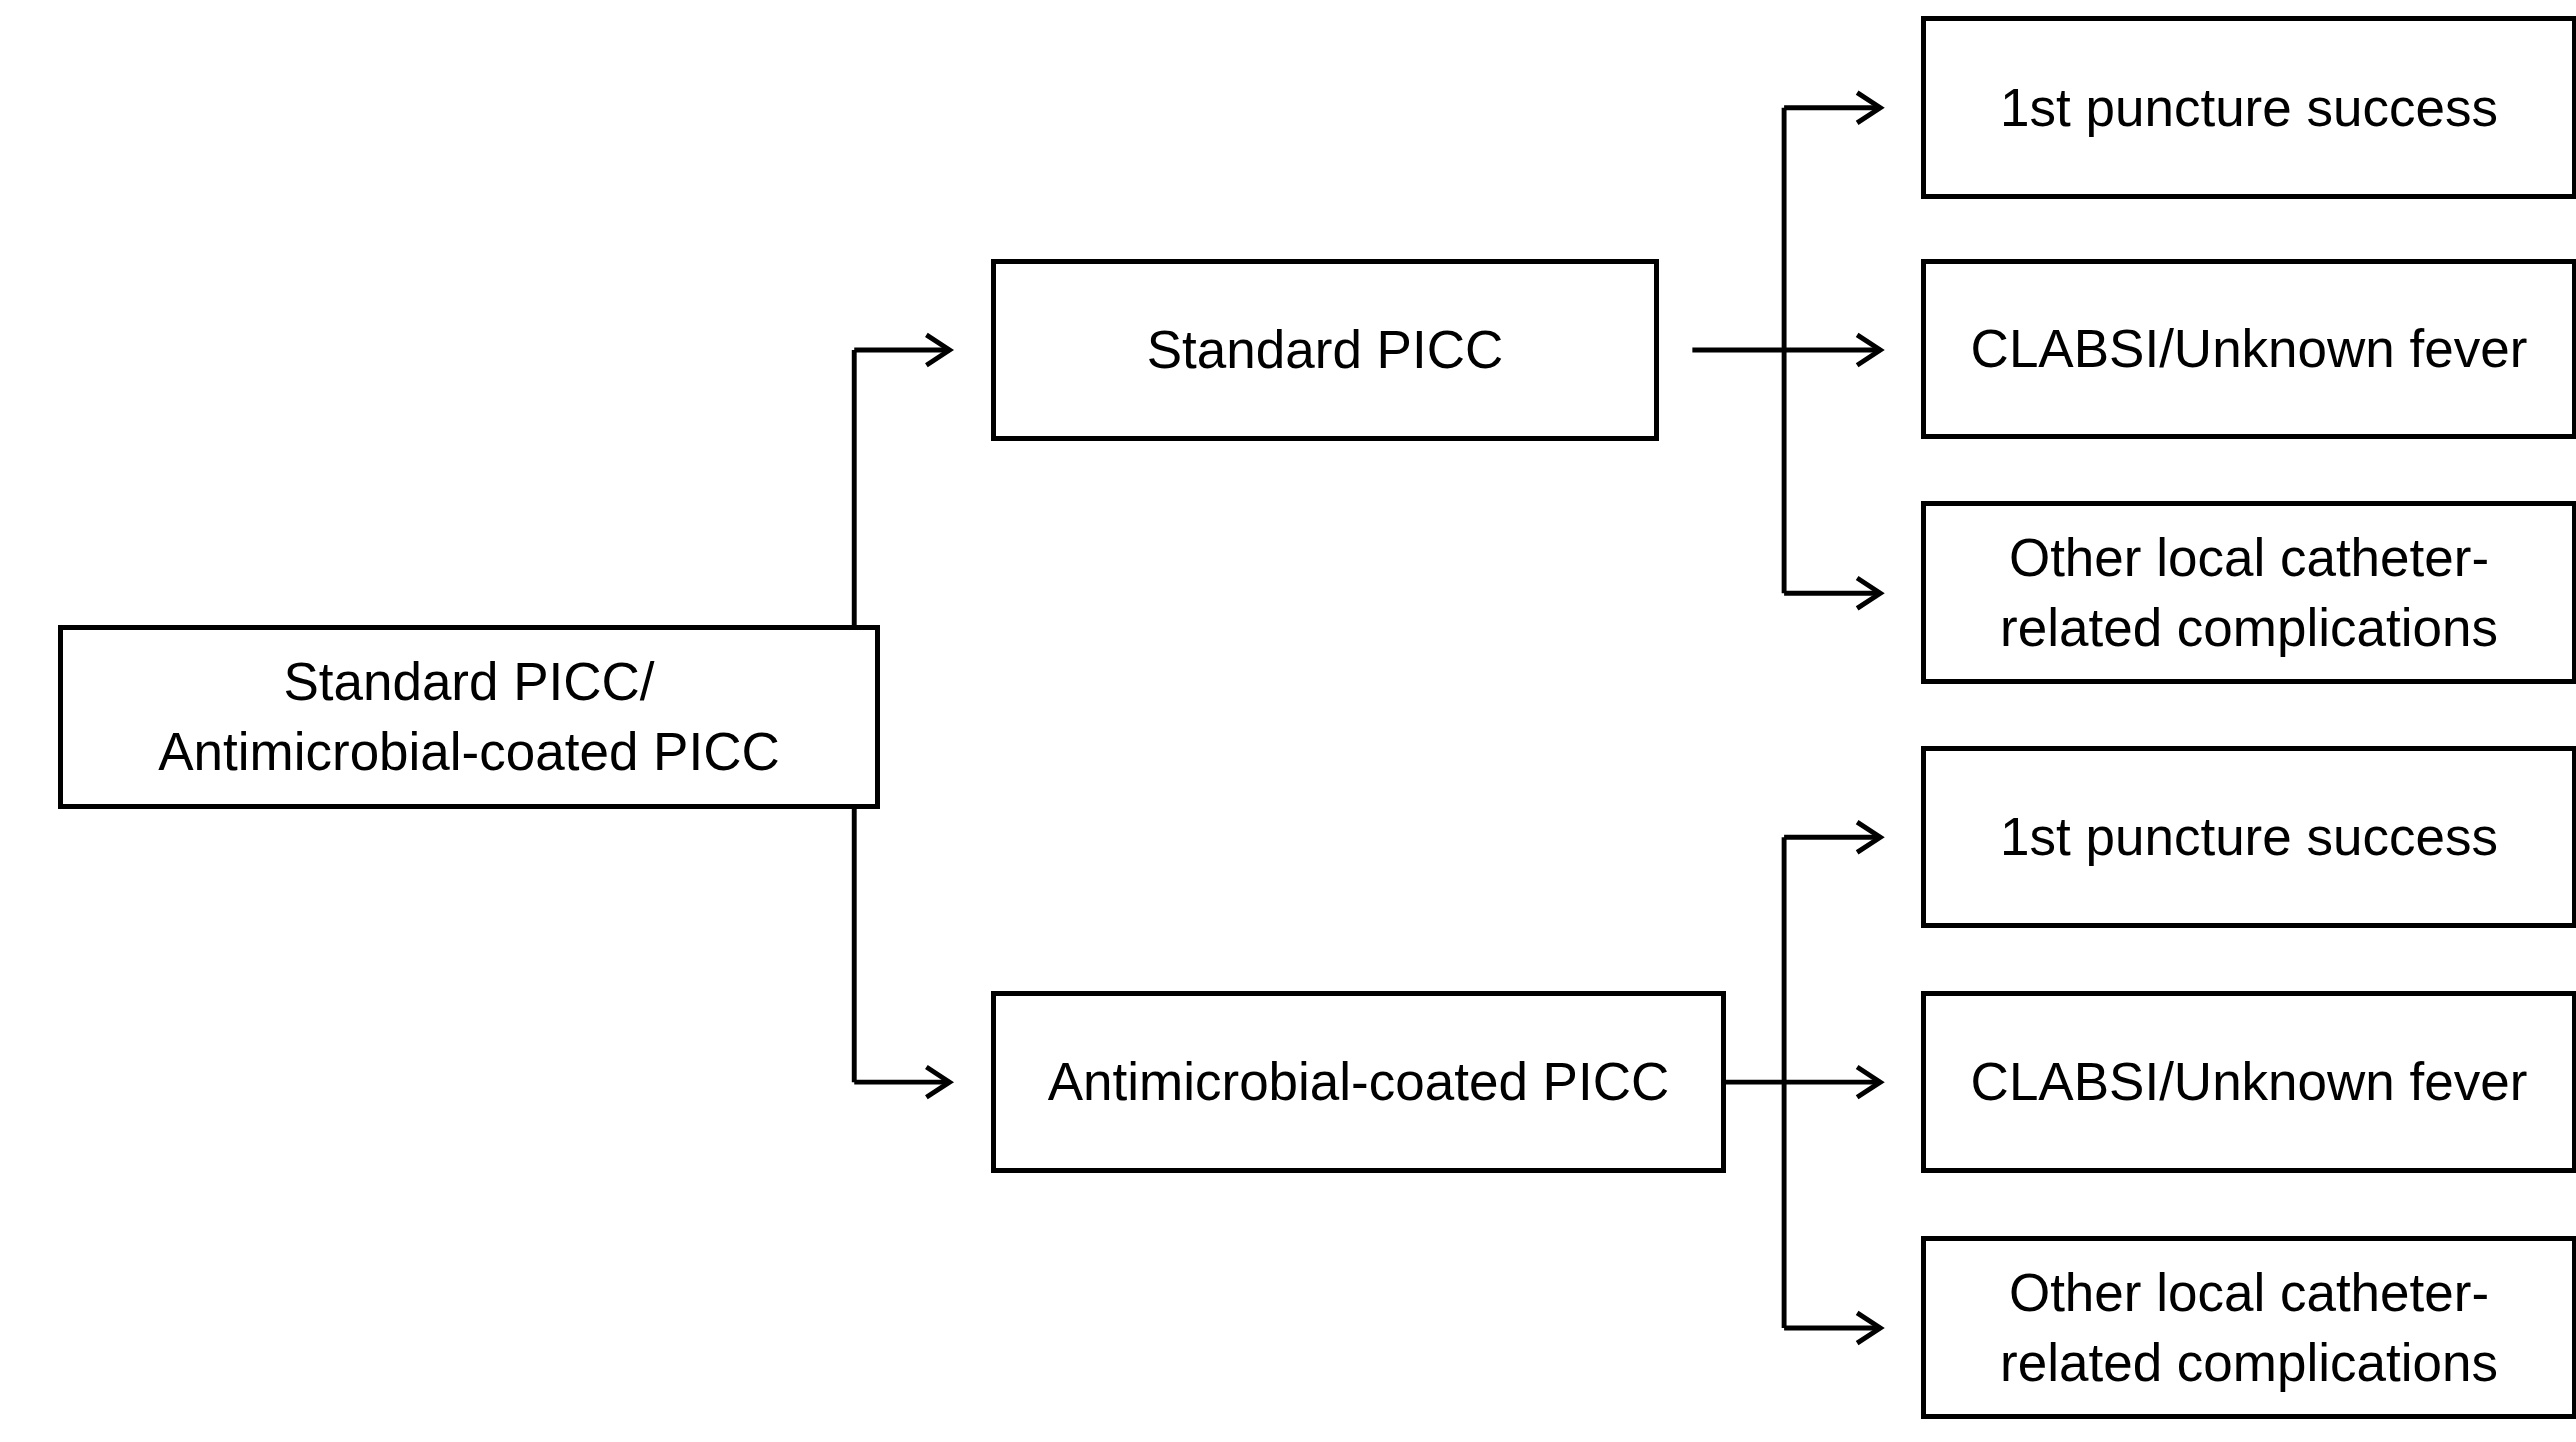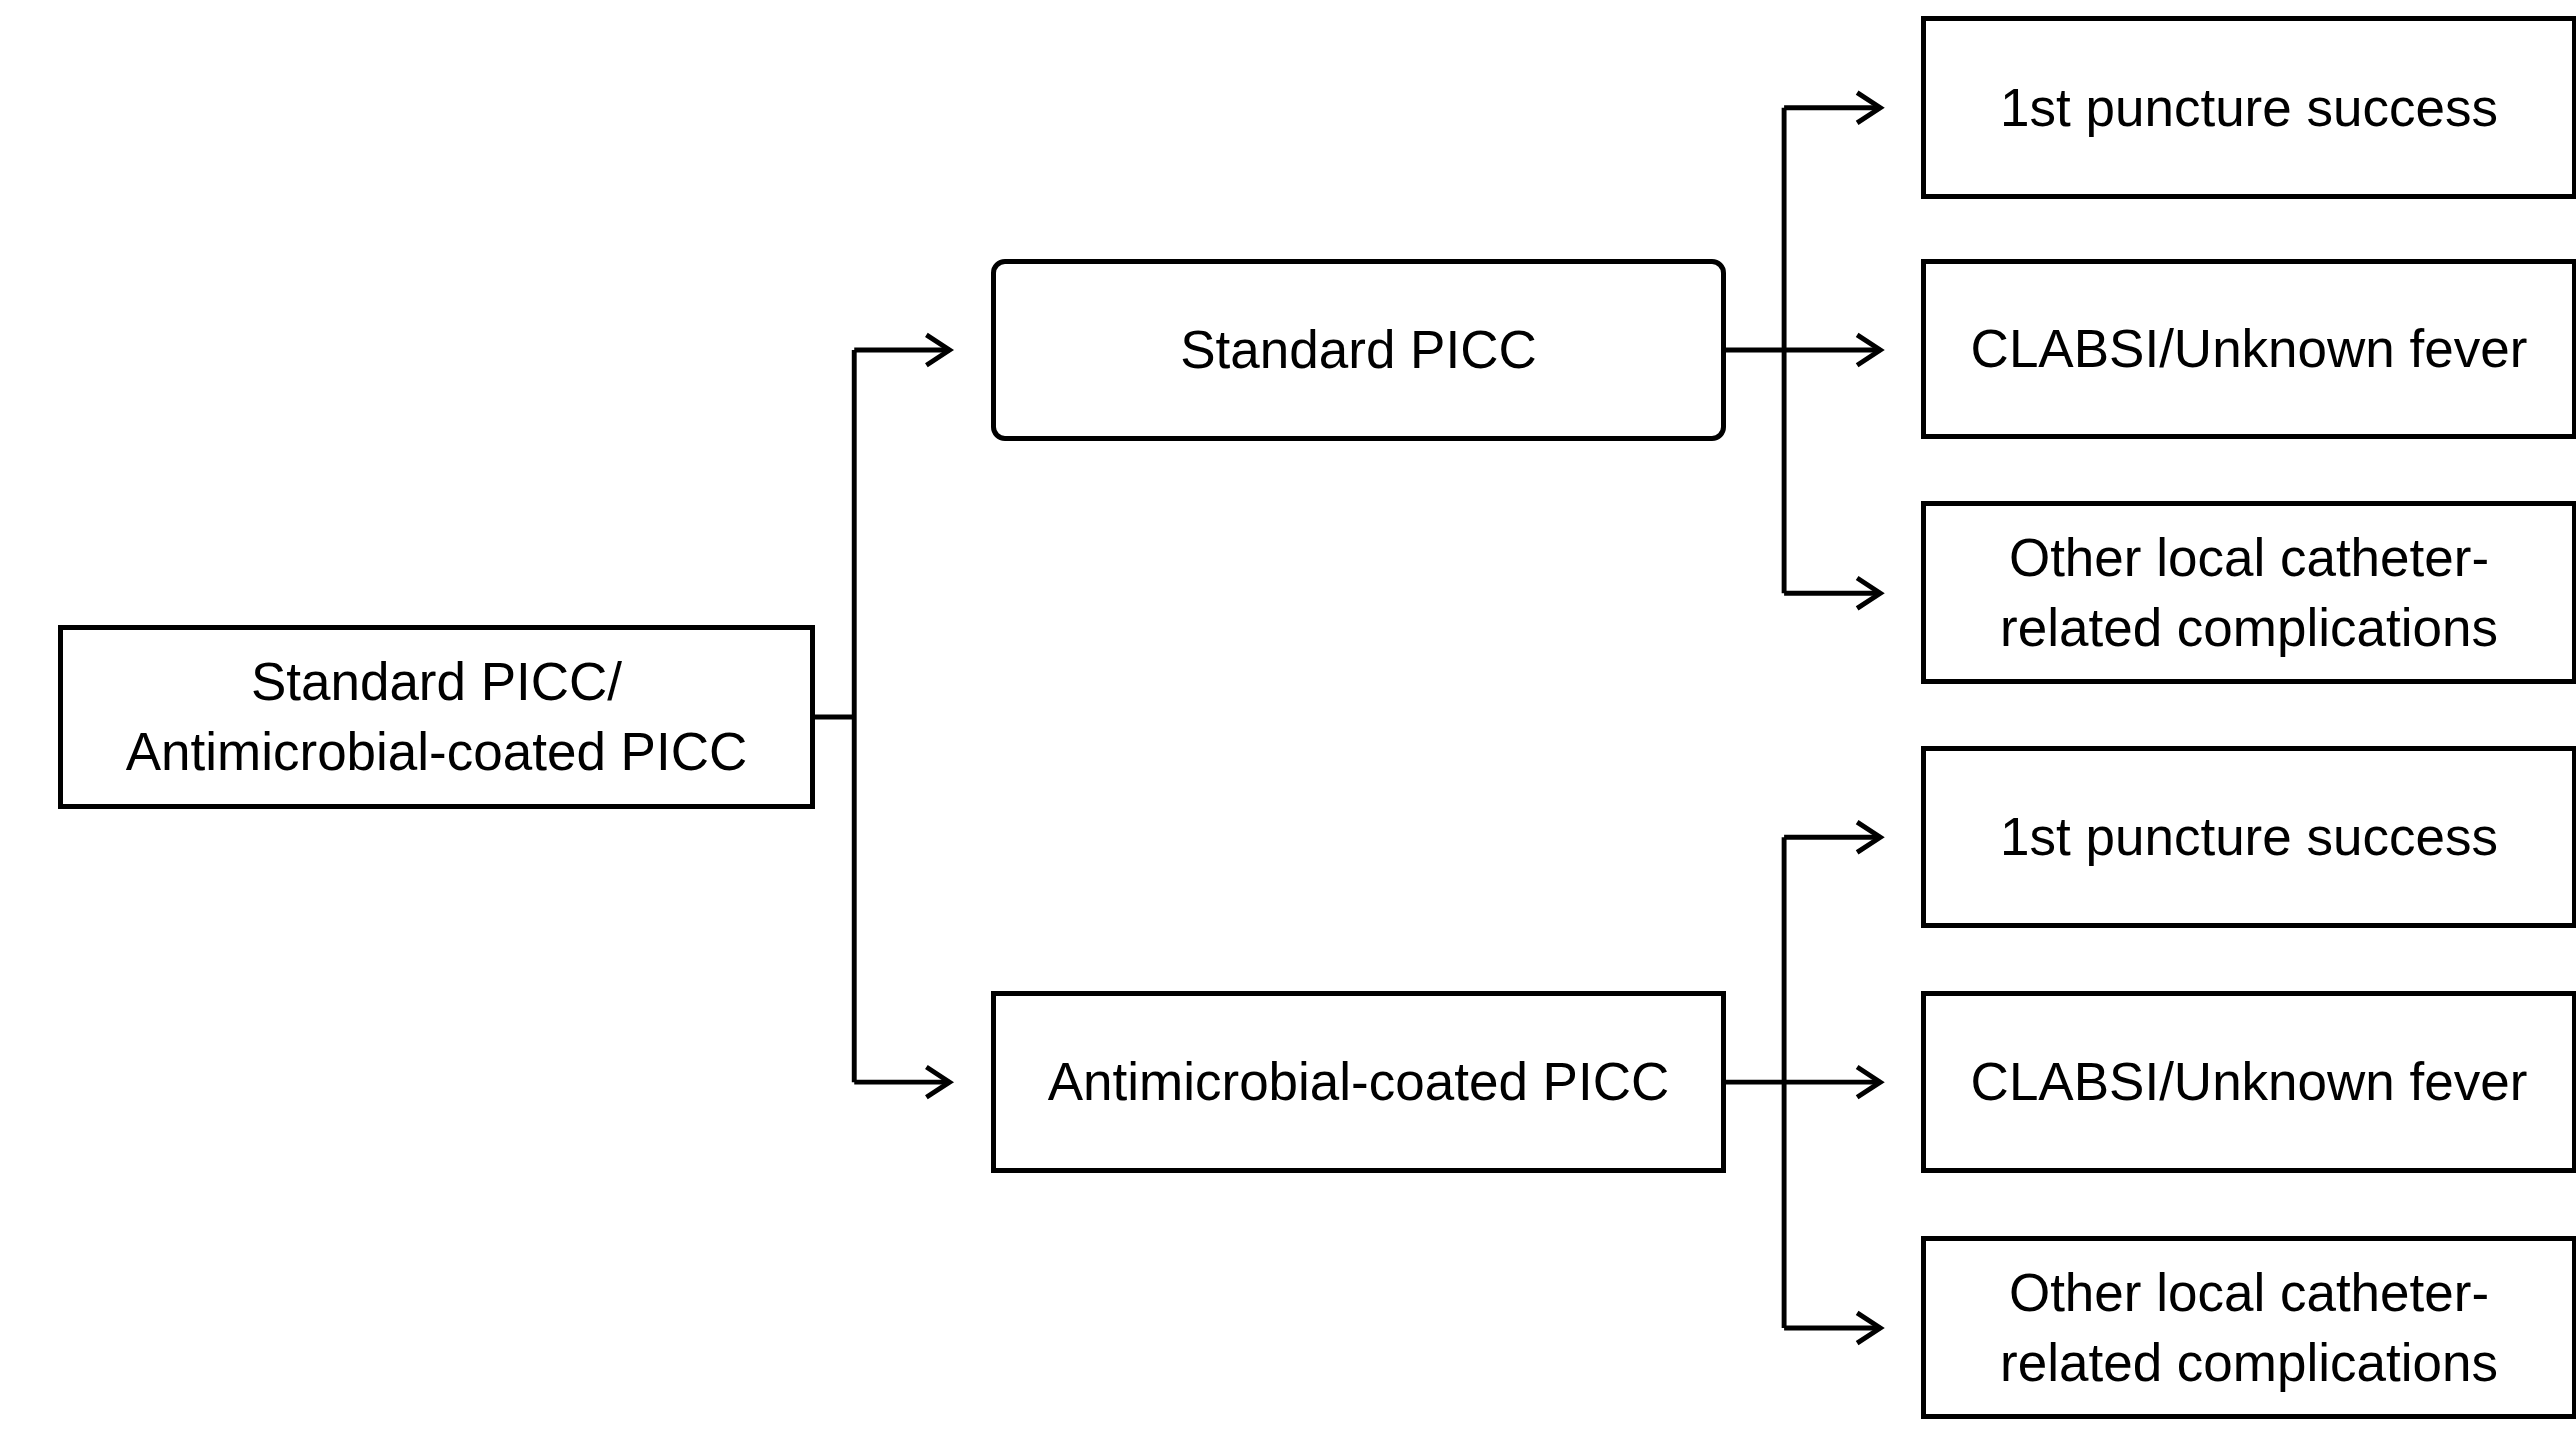--- a/index.html
+++ b/index.html
@@ -34,22 +34,22 @@
     align-items: center;
     justify-content: center;
     text-align: center;
     font-size: 53px;
     line-height: 1.32;
     white-space: pre-line;
     color: #000000;
     margin-left: 33px;
   }
   
-  .node-root        { left: 25px;   top: 625px;  width: 757px; height: 184px; }
-  .node-standard    { left: 958px; top: 259px;  width: 735px; height: 182px; border-radius: 14px; }
+  .node-root        { left: 25px;   top: 625px;  width: 822px; height: 184px; }
+  .node-standard    { left: 958px; top: 259px;  width: 668px; height: 182px; }
   .node-anti        { left: 958px; top: 991px; width: 735px; height: 182px; }
   .node-o1          { left: 1888px; top: 16px;   width: 656px; height: 183px; }
   .node-o2          { left: 1888px; top: 259px;  width: 656px; height: 180px; }
   .node-o3          { left: 1888px; top: 501px;  width: 656px; height: 183px; }
   .node-o4          { left: 1888px; top: 746px;  width: 656px; height: 182px; }
   .node-o5          { left: 1888px; top: 991px; width: 656px; height: 182px; }
   .node-o6          { left: 1888px; top: 1236px; width: 656px; height: 183px; }
 </style>
 </head>
 <body>

